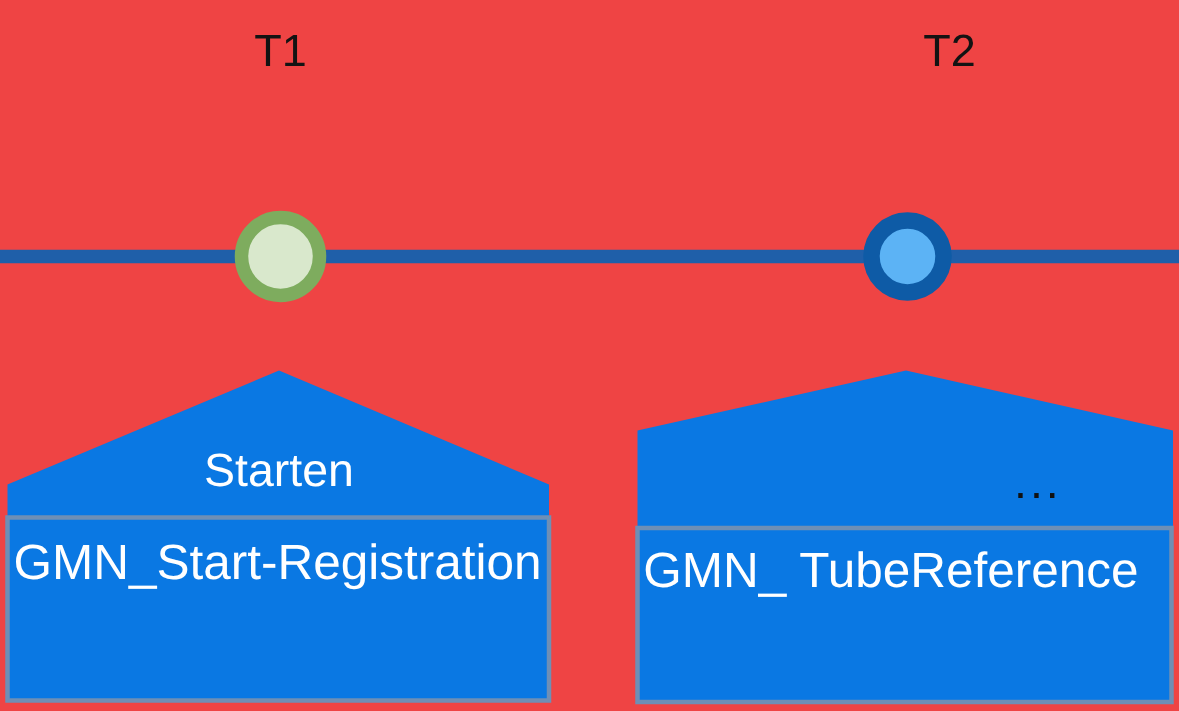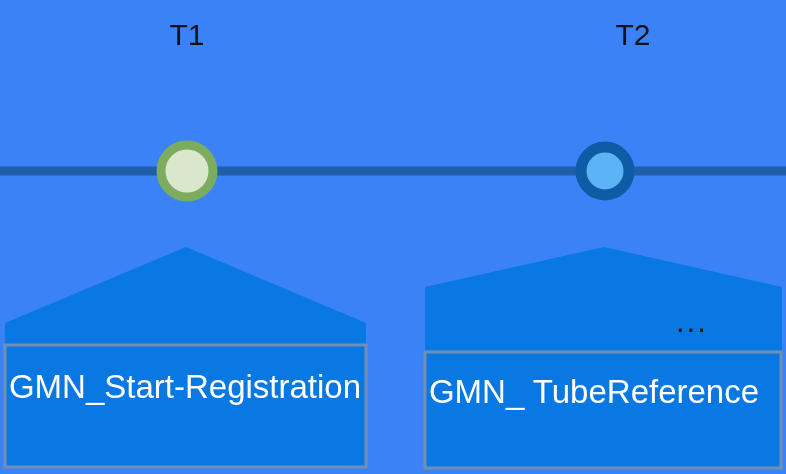--- a/index.html
+++ b/index.html
@@ -7,21 +7,21 @@
     padding: 0;
     background: #ffffff;
   }
   body {
     font-family: "Liberation Sans", sans-serif;
   }
   #canvas {
     position: relative;
     width: 786px;
     height: 474px;
-    background: #3b82f6;
+    background: #ef4444;
     overflow: hidden;
   }
   #diagram-svg {
     position: absolute;
     left: 0;
     top: 0;
     width: 786px;
     height: 474px;
   }
   .tick-label {
@@ -59,21 +59,20 @@
   #right-ellipsis { left: 676px; top: 306px; }
 
   .box-text {
     position: absolute;
     color: #ffffff;
     font-size: 33px;
     font-family: "Liberation Sans", sans-serif;
     text-align: center;
     line-height: 1.12;
     word-break: break-word;
-    margin-top: 12px;
   }
   #left-box-text  { left: 6px;   top: 357px; width: 358px; }
   #right-box-text { left: 426px; top: 362px; width: 336px; }
 </style>
 </head>
 <body>
 
 <div id="canvas">
 
   <svg id="diagram-svg" viewBox="0 0 786 474">
@@ -90,20 +89,21 @@
 
     <circle cx="187" cy="171" r="26" fill="#D9E8CC" stroke="#7EAC5E" stroke-width="9"></circle>
 
     <circle cx="605" cy="171" r="24" fill="#5CB3F5" stroke="#0E5BA6" stroke-width="11"></circle>
   </svg>
 
   <div class="tick-label" id="t1-label">T1</div>
 
   <div class="tick-label" id="t2-label">T2</div>
 
+  <div class="pentagon-title" id="left-title">Starten</div>
 
 
   <div class="ellipsis-mark" id="right-ellipsis">...</div>
 
   <div class="box-text" id="left-box-text">GMN_Start-Registration</div>
 
   <div class="box-text" id="right-box-text">GMN_ TubeReference</div>
 
 </div>
 

